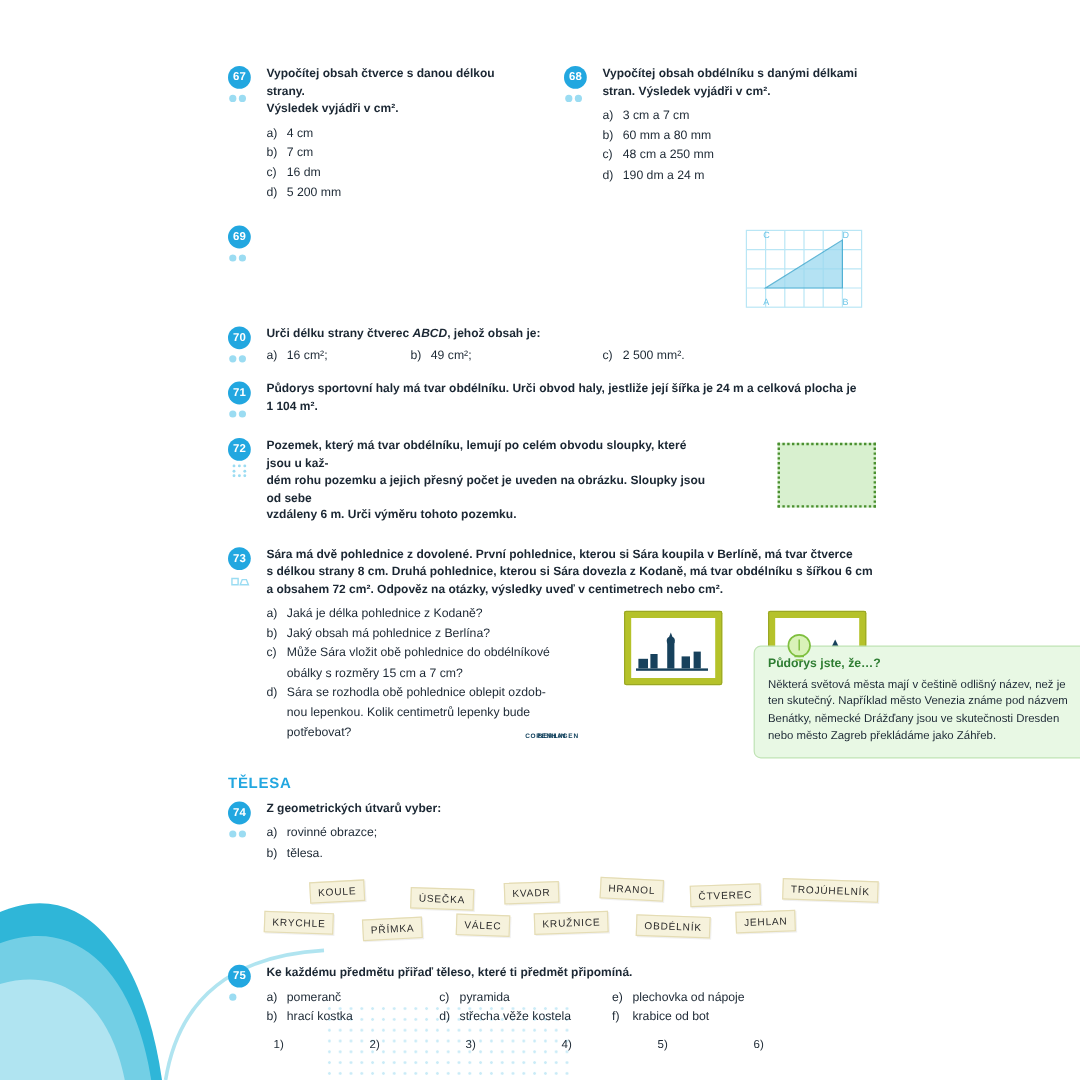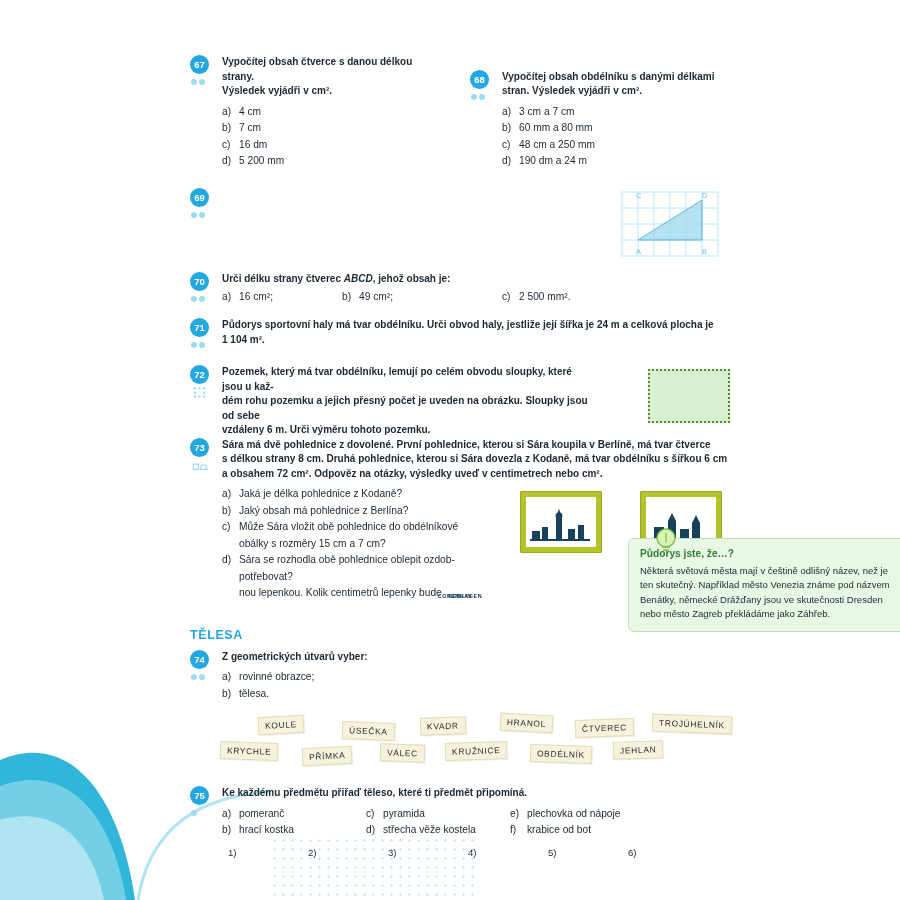--- a/index.html
+++ b/index.html
@@ -35,21 +35,21 @@
     display:flex; align-items:center; justify-content:center;
   }
   .badge-dots { position:absolute; left:0; top:21px; width:22px; height:12px; }
   .body { margin-left:32px; }
   .q { font-size:10px; line-height:1.45; font-weight:bold; }
   .q .it { font-style:italic; }
   .opts { margin-top:5px; }
   .opt { display:flex; font-size:10.2px; line-height:1.62; }
   .opt .lb { width:17px; color:#1b2733; }
 
-  .row2 { display:flex; gap:24px;align-items:flex-end; }
+  .row2 { display:flex; gap:24px; }
   .col { width:256px; position:relative; }
 
   
   .inline-opts { display:flex; margin-top:5px; font-size:10.2px; }
   .inline-opts .cellA { width:120px; display:flex; }
   .inline-opts .cellB { width:160px; display:flex; }
   .inline-opts .cellC { display:flex; }
   .inline-opts .lb { width:17px; }
 
   
@@ -257,21 +257,21 @@
       <div class="body" style="width:370px;">
         <div class="q">
           <span>Pozemek, který má tvar obdélníku, lemují po celém obvodu sloupky, které jsou u kaž-</span><br>
           <span>dém rohu pozemku a jejich přesný počet je uveden na obrázku. Sloupky jsou od sebe</span><br>
           <span>vzdáleny 6 m. Urči výměru tohoto pozemku.</span>
         </div>
       </div>
       <div class="fig-grid greenrect" style="top:4px;"></div>
     </div>
 
-    <div class="ex" style="">
+    <div class="ex" style="margin-top:18px;">
       <div class="num">73</div>
       <svg class="badge-dots" viewBox="0 0 22 14">
         <path d="M2,12 L8,12 L8,6 L2,6 Z" fill="none" stroke="#9bdcf2" stroke-width="1.4"></path>
         <path d="M10,12 L18,12 L16,7 L12,7 Z" fill="none" stroke="#9bdcf2" stroke-width="1.4"></path>
       </svg>
       <div class="body">
         <div class="q">
           <span>Sára má dvě pohlednice z dovolené. První pohlednice, kterou si Sára koupila v Berlíně, má tvar čtverce</span><br>
           <span>s délkou strany 8 cm. Druhá pohlednice, kterou si Sára dovezla z Kodaně, má tvar obdélníku s šířkou 6 cm</span><br>
           <span>a obsahem 72 cm². Odpověz na otázky, výsledky uveď v centimetrech nebo cm².</span>
@@ -293,25 +293,25 @@
             <div class="opt">
                 <span class="lb"></span>
                 <span>obálky s rozměry 15 cm a 7 cm?</span>
               </div>
             <div class="opt">
                 <span class="lb">d)</span>
                 <span>Sára se rozhodla obě pohlednice oblepit ozdob-</span>
               </div>
             <div class="opt">
                 <span class="lb"></span>
+                <span>nou lepenkou. Kolik centimetrů lepenky bude</span>
+              </div>
+            <div class="opt">
+                <span class="lb"></span>
                 <span>potřebovat?</span>
-              </div>
-            <div class="opt">
-                <span class="lb"></span>
-                <span>nou lepenkou. Kolik centimetrů lepenky bude</span>
               </div>
           </div>
           <div class="cards">
             <div class="card">
               <div class="card-in">
                 <svg width="70" height="44" viewBox="0 0 70 44">
                   <g fill="#17415c">
                     <rect x="6" y="28" width="8" height="8"></rect>
                       <rect x="16" y="24" width="6" height="12"></rect>
                     <path d="M30,36 L30,14 L33,6 L36,14 L36,36 Z"></path>

